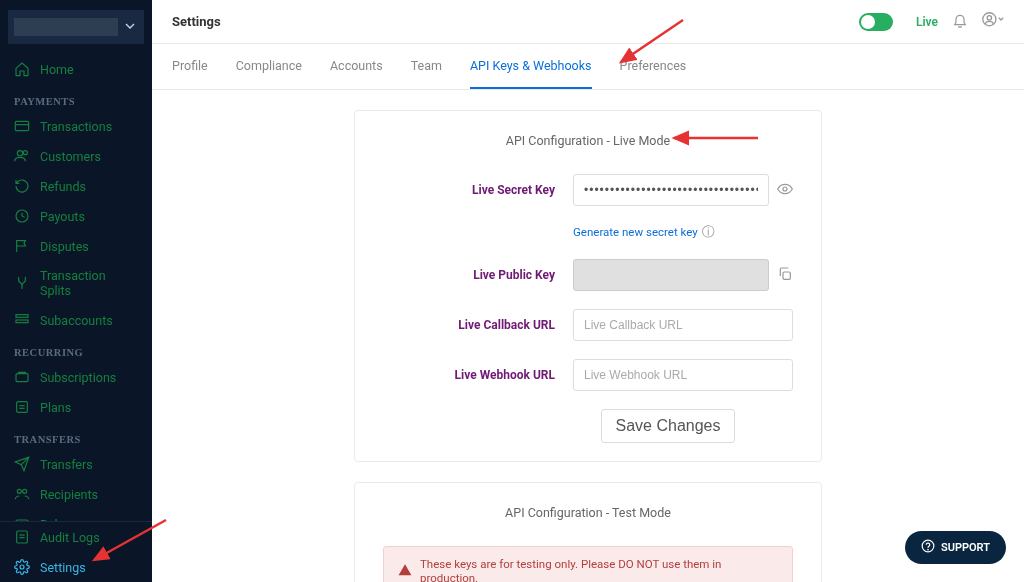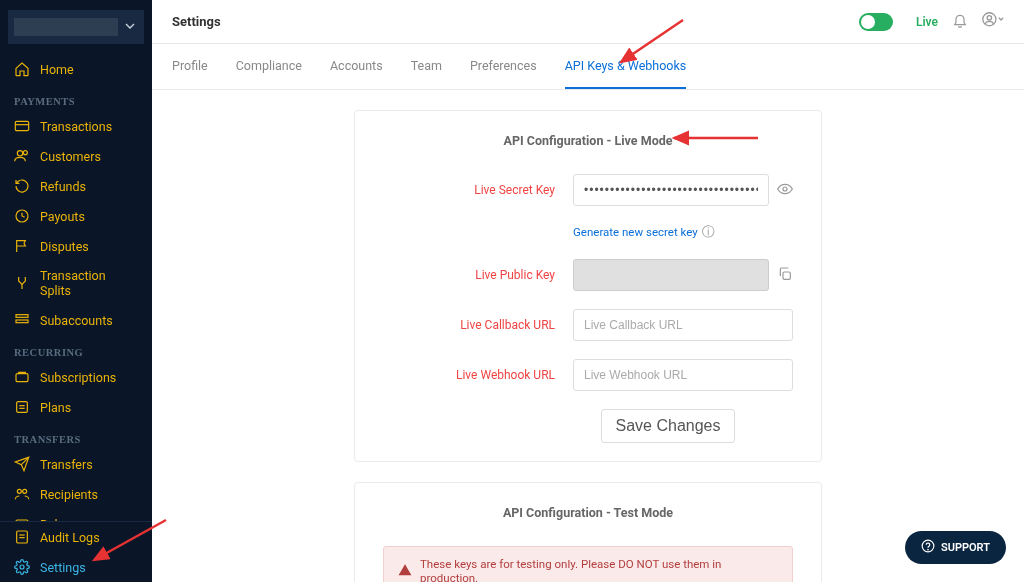--- a/index.html
+++ b/index.html
@@ -2,21 +2,21 @@
 <html><head>
   <meta charset="utf-8">
   <style>
     * { margin: 0; padding: 0; box-sizing: border-box; }
     body { font-family: -apple-system, BlinkMacSystemFont, 'Segoe UI', Roboto, sans-serif; font-size: 13px; color: #333; background: #fff; width: 1024px; height: 582px; overflow: hidden; position: relative; }
     
     .sidebar { position: absolute; left: 0; top: 0; width: 152px; height: 582px; background: #0a1628; color: #a0aec0; overflow-y: auto; }
     .brand-box { margin: 10px 8px; background: #1a2942; height: 34px; display: flex; align-items: center; padding: 0 6px; }
     .brand-inner { width: 104px; height: 18px; background: #2d3d52; }
     .brand-chevron { margin-left: auto; color: #cbd5e0; }
-    .nav-item { display: flex; align-items: center; padding: 7px 14px; cursor: pointer; color: #eab308; }
+    .nav-item { display: flex; align-items: center; padding: 7px 14px; cursor: pointer; color: #15803d; }
     .nav-item.active { color: #3bb6e4; }
     .nav-icon { width: 16px; height: 16px; margin-right: 10px; display: flex; align-items: center; justify-content: center; }
     .nav-label { font-size: 12.5px; }
     .nav-section { color: #5a6b80; font-size: 10.5px; font-weight: 600; letter-spacing: 0.5px; padding: 12px 14px 4px; font-family: Liberation Serif, serif; }
     .nav-footer { position: absolute; bottom: 0; left: 0; right: 0; border-top: 1px solid #1a2942; background: #0a1628; }
     
     .main { position: absolute; left: 152px; top: 0; right: 0; height: 582px; overflow-y: auto; }
     
     .topbar { display: flex; align-items: center; height: 44px; padding: 0 20px; border-bottom: 1px solid #e8e8e8; }
     .page-title { font-size: 13px; font-weight: 700; color: #333; }
@@ -25,23 +25,23 @@
     .toggle::after { content: ''; width: 14px; height: 14px; background: #fff; border-radius: 50%; position: absolute; left: 2px; top: 2px; }
     .live-label { color: #27ae60; font-size: 12px; font-weight: 600; }
     .bell-icon, .avatar-menu { color: #999; }
     
     .tabs { display: flex; gap: 28px; padding: 0 20px; border-bottom: 1px solid #e8e8e8; }
     .tab { padding: 14px 0; font-size: 12.5px; color: #888; cursor: pointer; border-bottom: 2px solid transparent; }
     .tab.active { color: #0a6fd8; border-bottom-color: #0a6fd8; }
     
     .content { display: flex; flex-direction: column; align-items: center; padding: 20px 0 40px; }
     .card { width: 468px; background: #fff; border: 1px solid #eaeaea; border-radius: 4px; padding: 22px 28px 18px; margin-bottom: 20px; }
-    .card-title { text-align: center; font-size: 12.5px; font-weight: 700; color: #666; margin-bottom: 26px; }
+    .card-title { text-align: center; font-size: 12.5px; font-weight: 400; color: #666; margin-bottom: 26px; }
     .form-row { display: flex; align-items: center; margin-bottom: 18px; }
-    .form-label { width: 190px; text-align: right; font-size: 12px; font-weight: 400; color: #ef4444; padding-right: 18px; }
+    .form-label { width: 190px; text-align: right; font-size: 12px; font-weight: 700; color: #701a75; padding-right: 18px; }
     .form-input-wrap { flex: 1; display: flex; align-items: center; gap: 8px; }
     .form-input { flex: 1; height: 32px; border: 1px solid #ddd; border-radius: 3px; padding: 0 10px; font-size: 12px; color: #555; background: #fff; max-width: 220px; }
     .form-input::placeholder { color: #aaa; }
     .form-input.masked { letter-spacing: 1px; }
     .form-input.shaded { background: #e0e0e0; border-color: #ccc; }
     .eye-icon, .copy-icon, .info-icon { color: #999; font-size: 13px; }
     .form-link { font-size: 11.5px; color: #0a6fd8; cursor: pointer; margin-left: 190px; display: inline-flex; align-items: center; gap: 4px; margin-top: -12px; margin-bottom: 18px; }
     .btn-row { display: flex; justify-content: center; margin-top: 8px; }
     .btn-save { margin-left: 160px; border: 1px solid #ddd; background: #fff; color: #555; font-size: 16px; padding: 7px 14px; border-radius: 3px; cursor: pointer; }
     .alert { background: #fbeaea; border: 1px solid #f3d0d0; color: #b33e3e; font-size: 11.5px; padding: 10px 14px; border-radius: 3px; margin-bottom: 22px; display: flex; align-items: center; gap: 8px; }
@@ -238,22 +238,22 @@
             <polyline points="23 8 26 11 29 8"></polyline>
           </svg></span>
     </div>
   </div>
 
   <div class="tabs">
     <div class="tab">Profile</div>
     <div class="tab">Compliance</div>
     <div class="tab">Accounts</div>
     <div class="tab">Team</div>
+    <div class="tab active">API Keys &amp; Webhooks</div>
     <div class="tab">Preferences</div>
-    <div class="tab active">API Keys &amp; Webhooks</div>
   </div>
 
   <div class="content">
 
     <div class="card">
       <div class="card-title">API Configuration - Live Mode</div>
       
       <div class="form-row">
         <div class="form-label">Live Secret Key</div>
         <div class="form-input-wrap">

